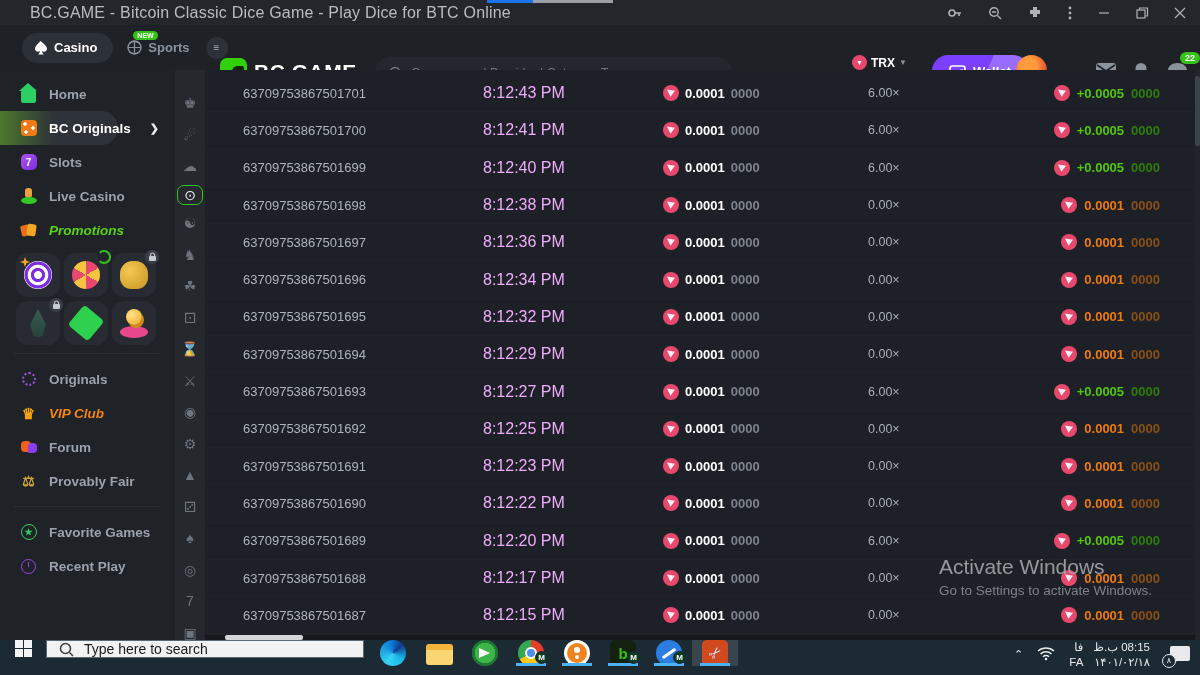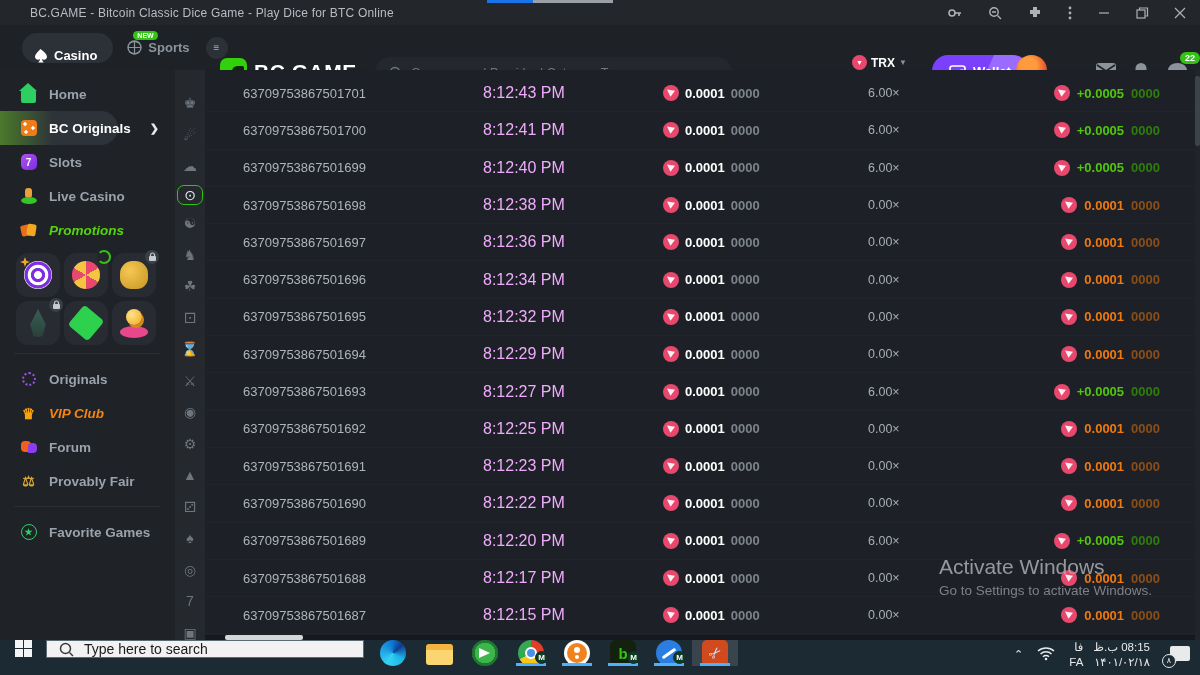--- a/index.html
+++ b/index.html
@@ -1,32 +1,32 @@
 <!DOCTYPE html>
 <html><head>
 <meta charset="utf-8">
 <style>
   * { margin:0; padding:0; box-sizing:border-box; }
   html,body { width:1200px; height:675px; overflow:hidden; background:#1b1f24;
     font-family:"Liberation Sans", sans-serif; }
 
   
   .titlebar { position:absolute; left:0; top:0; width:1200px; height:25px;
-    background:#23262b; color:#b9bdc2; font-size:12px; display:flex; align-items:center; }
+    background:#23262b; color:#b9bdc2; font-size:16px; display:flex; align-items:center; }
   .tab-strip-blue { position:absolute; left:487px; top:0; width:46px; height:3px; background:#1a73e8; }
   .tab-strip-gray { position:absolute; left:533px; top:0; width:80px; height:3px; background:#9aa0a6; }
   .titlebar .title { margin-left:30px; letter-spacing:.2px; }
   .winctl { position:absolute; top:0; height:25px; display:flex; align-items:center; gap:26px; right:14px; color:#aeb2b7; }
   .winctl svg { display:block; }
 
   
   .siteheader { position:absolute; left:0; top:25px; width:1200px; height:45px;
     background:#1e2227; display:flex; align-items:center; }
   .pill-toggle { display:flex; align-items:center; margin-left:22px; }
-  .casino-pill { display:flex; align-items:flex-end; gap:7px; background:#2c3137; border-radius:17px;
+  .casino-pill { display:flex; align-items:center; gap:7px; background:#2c3137; border-radius:17px;
     height:30px; padding:0 16px 0 12px; color:#fff; font-weight:bold; font-size:13px; }
   .sports-item { position:relative; display:flex; align-items:center; gap:6px; margin-left:14px;
     color:#8b939c; font-size:13px; font-weight:bold; }
   .new-badge { position:absolute; left:6px; top:-9px; background:#35c218; color:#fff; font-size:7px;
     font-weight:bold; border-radius:6px; padding:1px 4px; }
   .menu-circle { width:22px; height:22px; border-radius:50%; background:#2c3137; color:#aab0b6;
     display:flex; align-items:center; justify-content:center; font-size:10px; margin-left:16px; }
   .logo { position:absolute; left:220px; top:33px; display:flex; align-items:center; gap:7px; }
   .logo-mark { width:27px; height:27px; background:#33d10c; border-radius:7px; position:relative; }
   .logo-mark::after { content:""; position:absolute; right:3px; top:8px; width:12px; height:11px;
@@ -404,20 +404,26 @@
     </div>
 
     <div class="divider"></div>
 
     <div class="side-item">
       <span class="icon16">
           <span class="favstar-ic">★</span>
         </span>
       <span>Favorite Games</span>
     </div>
+    <div class="side-item">
+      <span class="icon16">
+          <span class="clock-ic"></span>
+        </span>
+      <span>Recent Play</span>
+    </div>
   </nav>
 
   <div class="gamestrip">
       <span class="strip-icon">♚</span>
       <span class="strip-icon">☄</span>
       <span class="strip-icon">☁</span>
       <span class="strip-active">
         <span class="strip-icon">⊙</span>
       </span>
       <span class="strip-icon">☯</span>

